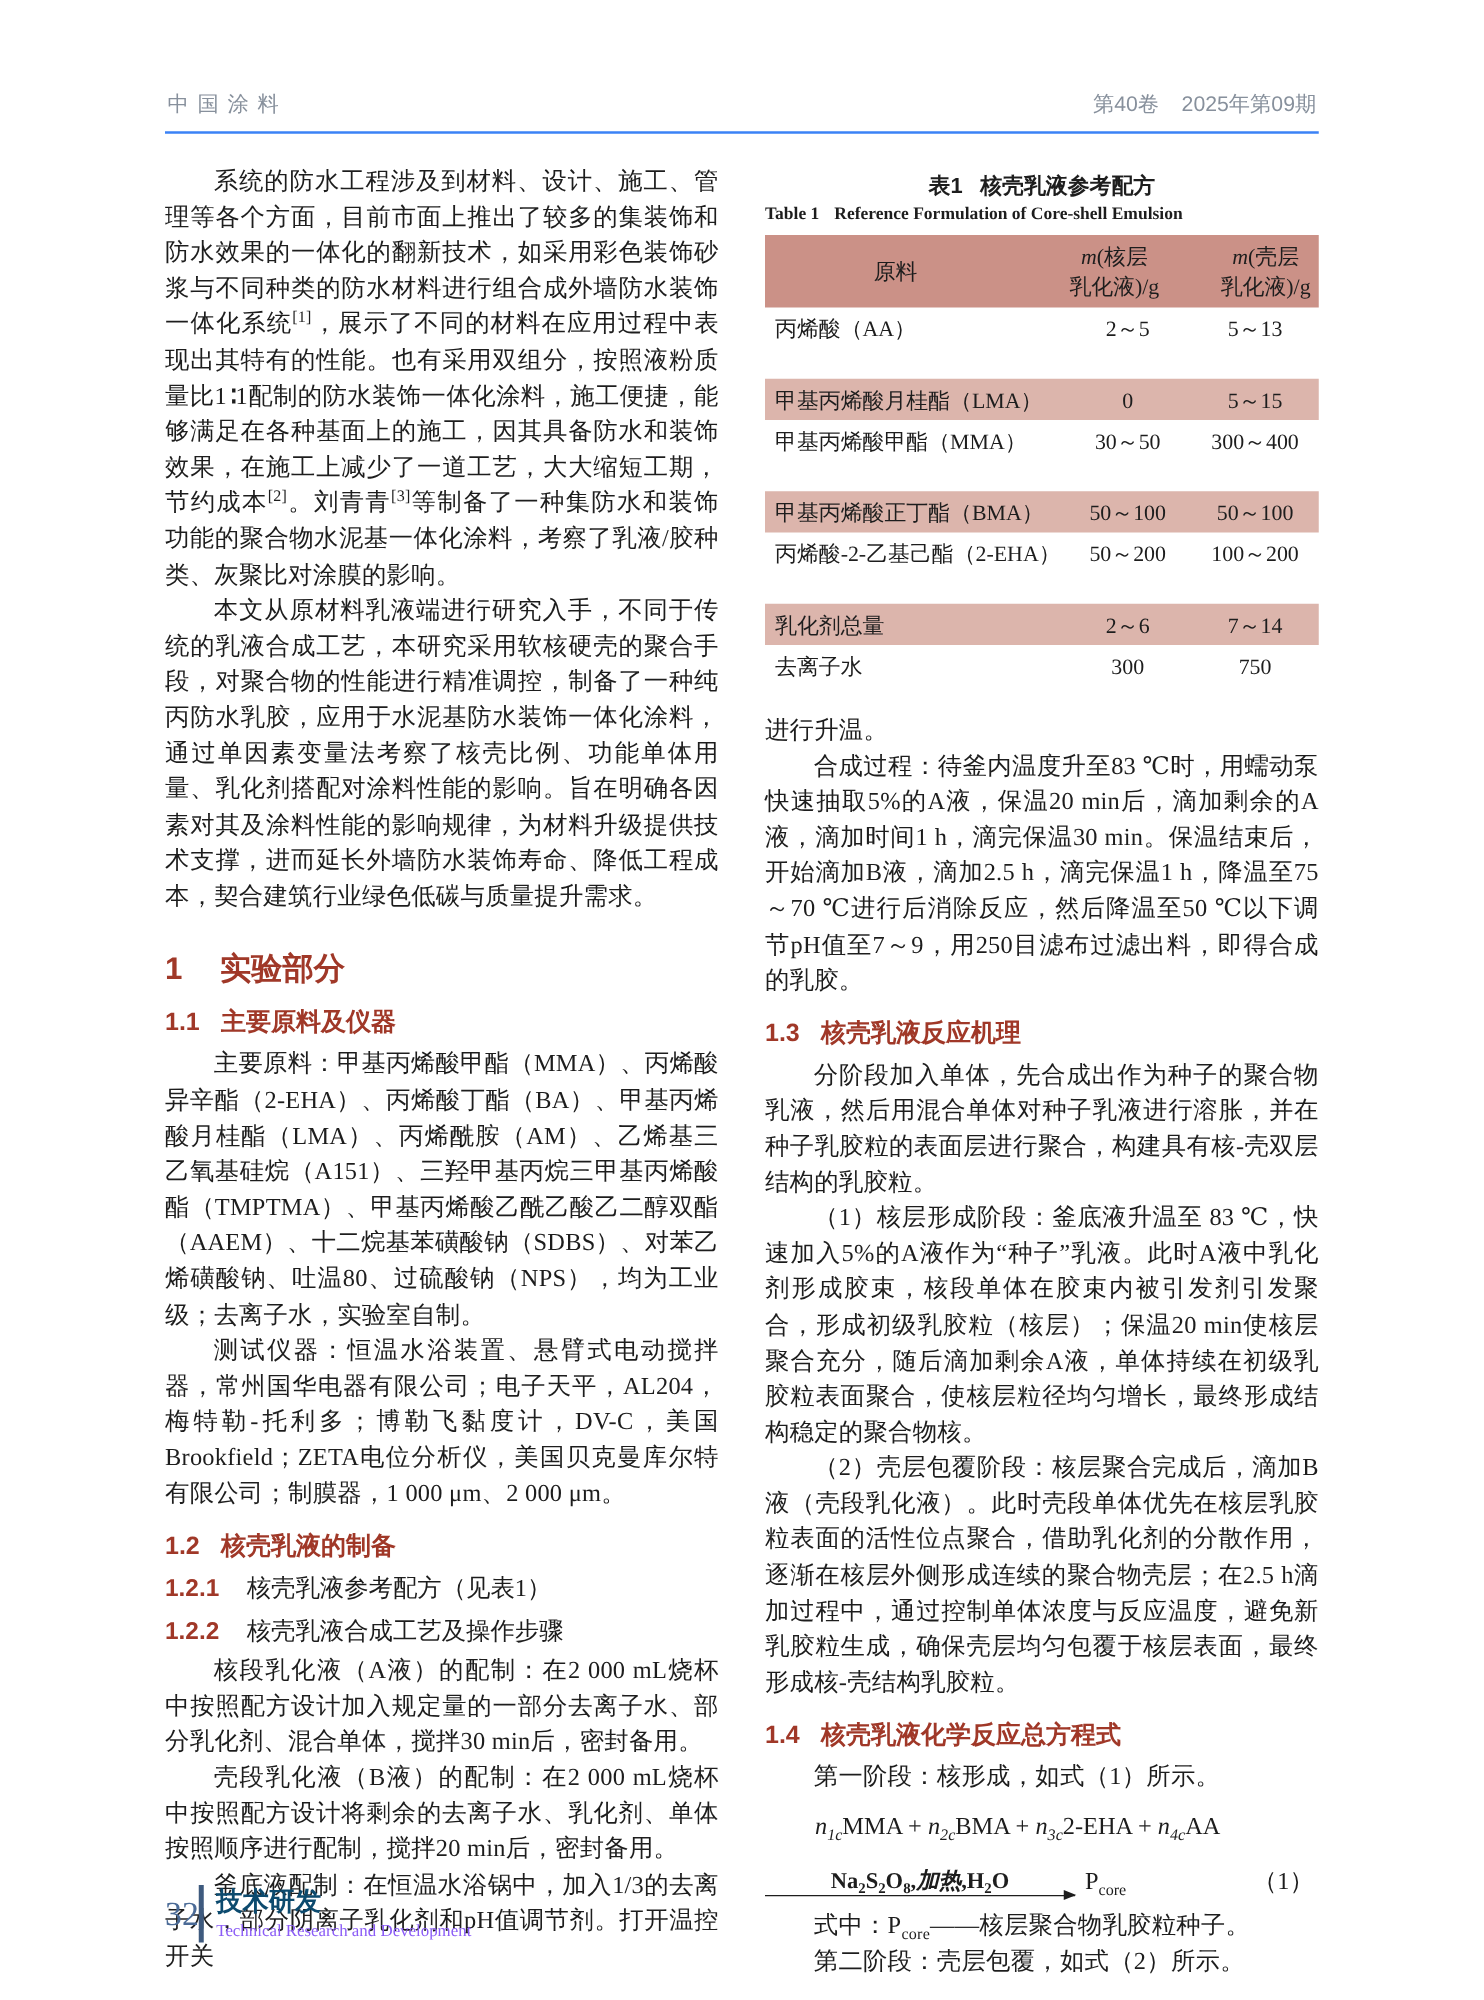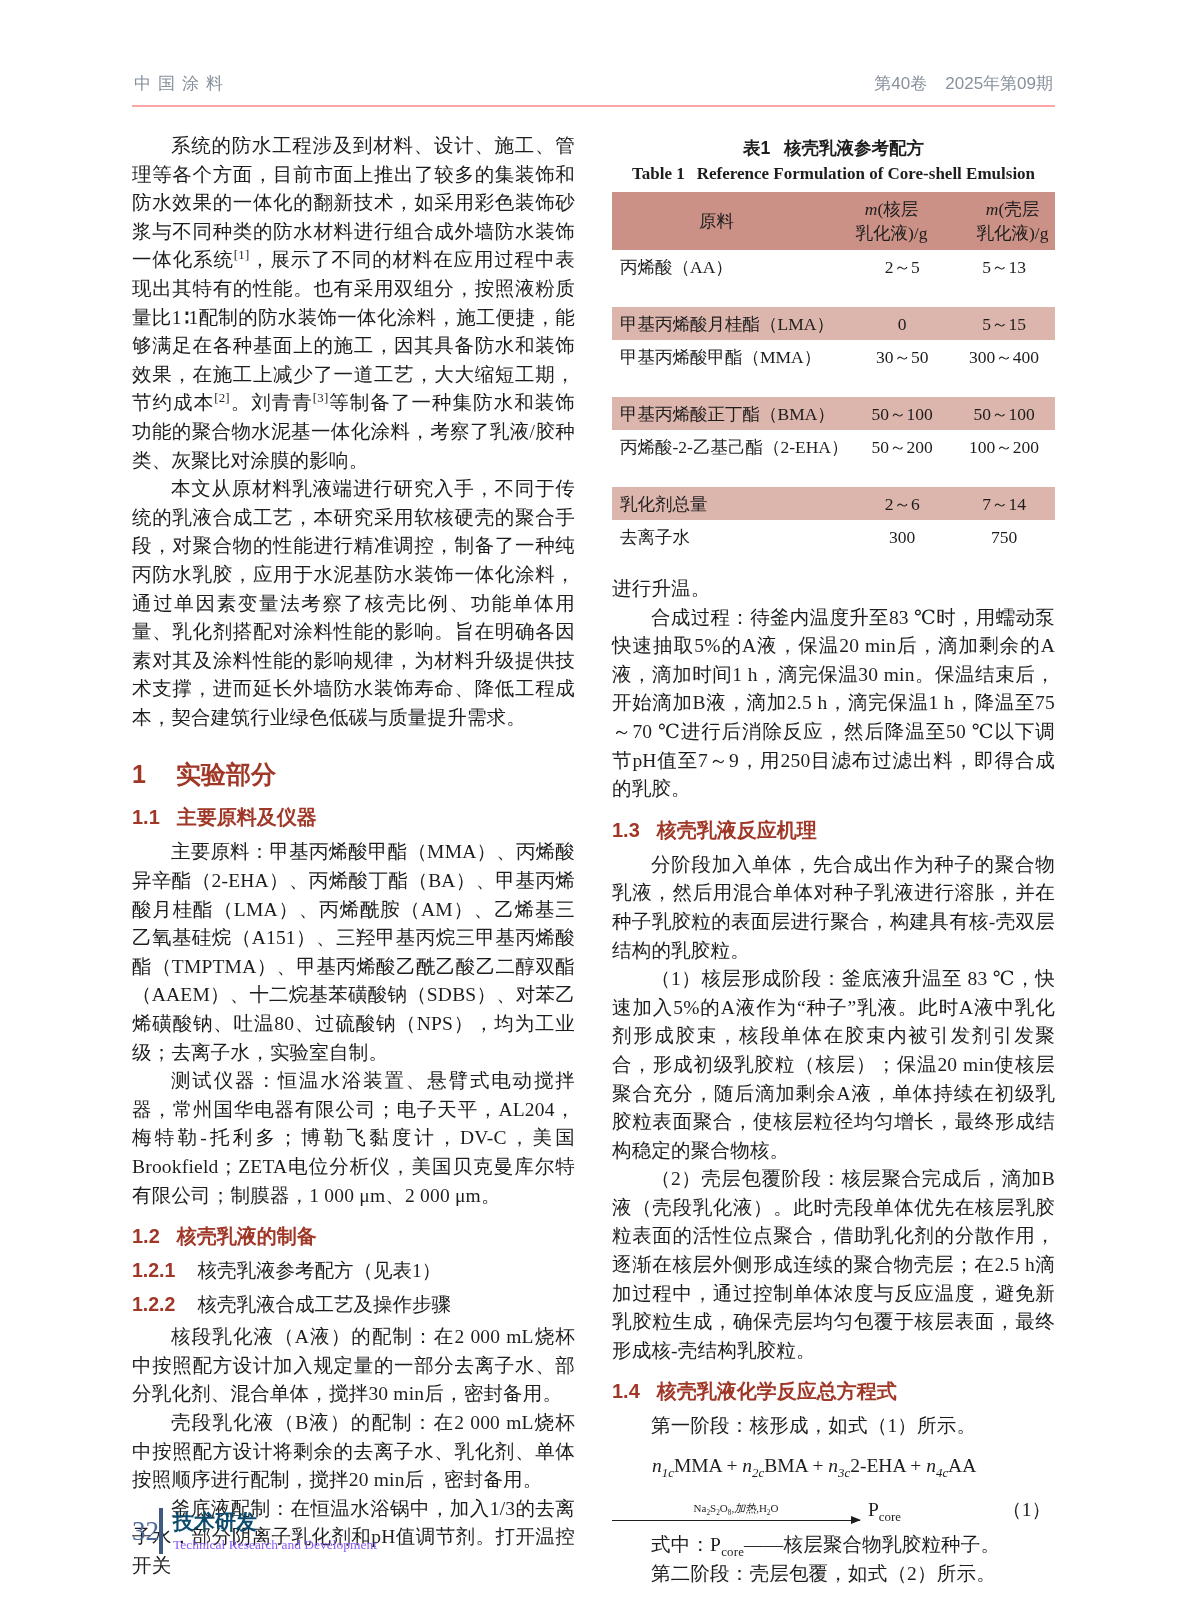--- a/index.html
+++ b/index.html
@@ -10,21 +10,21 @@
     font-family:"Liberation Serif","DejaVu Serif",serif;
     position:relative;
     overflow:hidden;
   }
   .page{position:absolute;inset:0;padding:0 132px;box-sizing:border-box;}
 
   
   .pg-header{
     display:flex;justify-content:space-between;align-items:flex-end;
     padding:72px 2px 10px 2px;
-    border-bottom:2px solid #fca5a5;
+    border-bottom:2px solid #3b82f6;
     font-family:"Liberation Sans","DejaVu Sans",sans-serif;
     font-size:17px;color:#87909c;
   }
   .journal{letter-spacing:7px;}
   .issue span{margin-left:18px;}
 
   
   .cols{display:flex;gap:37px;margin-top:25px;}
   .col{width:443px;}
 
@@ -57,40 +57,40 @@
     color:#a03828;font-weight:600;margin-right:22px;
   }
 
   
   .tbl-caption-cn{
     text-align:center;font-family:"Liberation Sans","DejaVu Sans",sans-serif;
     font-weight:700;font-size:17.5px;margin:4px 0 4px 0;
   }
   .tbl-caption-cn .cap-gap{margin-right:14px;}
   .tbl-caption-en{
-    text-align:center;font-weight:700;font-size:17px;margin:0 0 8px 0;
+    font-weight:700;font-size:14px;margin:0 0 8px 0;
   }
   .tbl-caption-en .cap-gap{margin-right:12px;}
   .tbl{font-size:17.5px;line-height:24px;}
   .t-head{display:flex;background:#cb9187;align-items:center;padding:5px 0;gap:36px;}
   .t-head .c1{text-align:center;}
   .hc{display:flex;flex-direction:column;align-items:center;}
   .t-row{display:flex;align-items:center;padding:4.5px 0;}
   .t-row.alt{background:#dcb5ac;margin-top:24px;}
   .c1{width:54%;padding-left:8px;box-sizing:border-box;}
   .c2{width:23%;text-align:center;}
   .c3{width:23%;text-align:center;}
 
   
   .eq{font-size:19.5px;margin:10px 0 6px 0;}
   .eq-line1{padding-left:40px;line-height:30px;}
   .eq-line2{display:flex;align-items:center;margin-top:14px;line-height:30px;}
   .rxn{display:inline-flex;flex-direction:column;align-items:center;min-width:248px;margin-right:8px;}
   .rxn.rxn-s{min-width:188px;margin-left:10px;}
-  .rxn-label{font-size:11px;line-height:18px;padding-bottom:3px;white-space:nowrap;}
+  .rxn-label{font-size:18px;line-height:18px;padding-bottom:3px;white-space:nowrap;font-weight:bold;}
   .rxn-line{position:relative;width:100%;height:0;border-top:1.8px solid #1d1d1d;}
   .rxn-line::after{
     content:"";position:absolute;right:-1px;top:-5.2px;width:0;height:0;
     border-left:10px solid #1d1d1d;border-top:4.4px solid transparent;border-bottom:4.4px solid transparent;
   }
   .eq-num{margin-left:auto;padding-right:4px;}
 
   
   .pg-footer{
     position:absolute;left:132px;bottom:46px;

